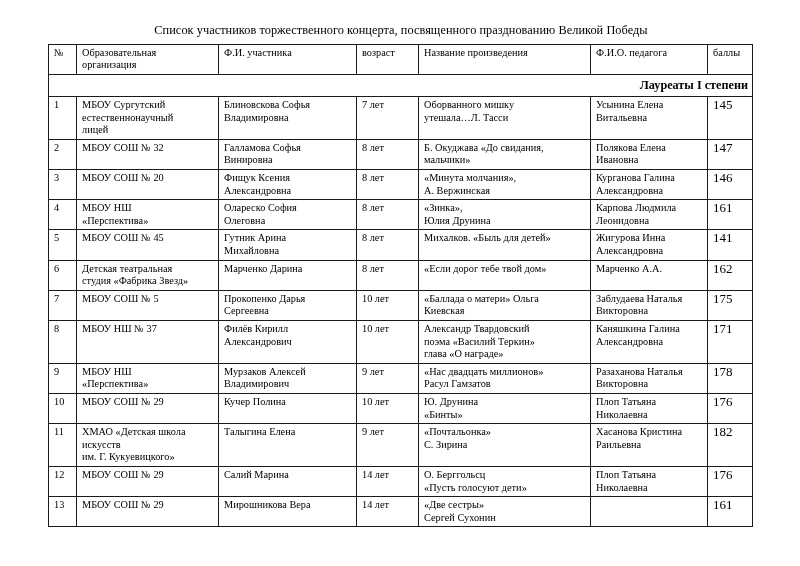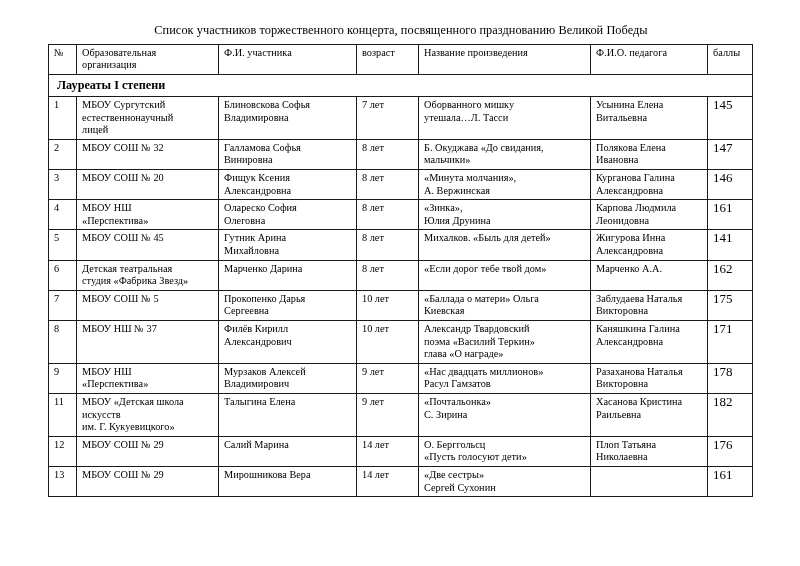--- a/index.html
+++ b/index.html
@@ -63,25 +63,25 @@
     text-align: center;
     vertical-align: top;
     padding-top: 3px;
     padding-bottom: 3px;
   }
   .hdr-two-line {
     display: block;
     line-height: 12.8px;
   }
   tr.section-row td {
-    text-align: left;
+    text-align: right;
     font-weight: bold;
     font-size: 12.2px;
     line-height: 14px;
-    padding: 3px 4px 4px 8px;
+    padding: 3px 4px 4px 14px;
   }
   td.num {
     text-align: left;
     padding-left: 5px;
   }
   td.age {
     text-align: left;
     padding-left: 6px;
     margin-top: 36px;
   }
@@ -311,23 +311,42 @@
             <span class="cell-line">«Нас двадцать миллионов»</span>
             <span class="cell-line">Расул Гамзатов</span>
           </td>
           <td>
             <span class="cell-line">Разаханова Наталья</span>
             <span class="cell-line">Викторовна</span>
           </td>
           <td class="score">178</td>
         </tr>
         <tr>
+          <td class="num">10</td>
+          <td>
+            <span class="cell-line">МБОУ СОШ № 29</span>
+          </td>
+          <td>
+            <span class="cell-line">Кучер Полина</span>
+          </td>
+          <td class="age">10 лет</td>
+          <td>
+            <span class="cell-line">Ю. Друнина</span>
+            <span class="cell-line">«Бинты»</span>
+          </td>
+          <td>
+            <span class="cell-line">Плоп Татьяна</span>
+            <span class="cell-line">Николаевна</span>
+          </td>
+          <td class="score">176</td>
+        </tr>
+        <tr>
           <td class="num">11</td>
           <td>
-            <span class="cell-line">МБОУ «Детская школа</span>
+            <span class="cell-line">ХМАО «Детская школа</span>
             <span class="cell-line">искусств</span>
             <span class="cell-line">им. Г. Кукуевицкого»</span>
           </td>
           <td>
             <span class="cell-line">Талыгина Елена</span>
           </td>
           <td class="age">9 лет</td>
           <td>
             <span class="cell-line">«Почтальонка»</span>
             <span class="cell-line">С. Зирина</span>

